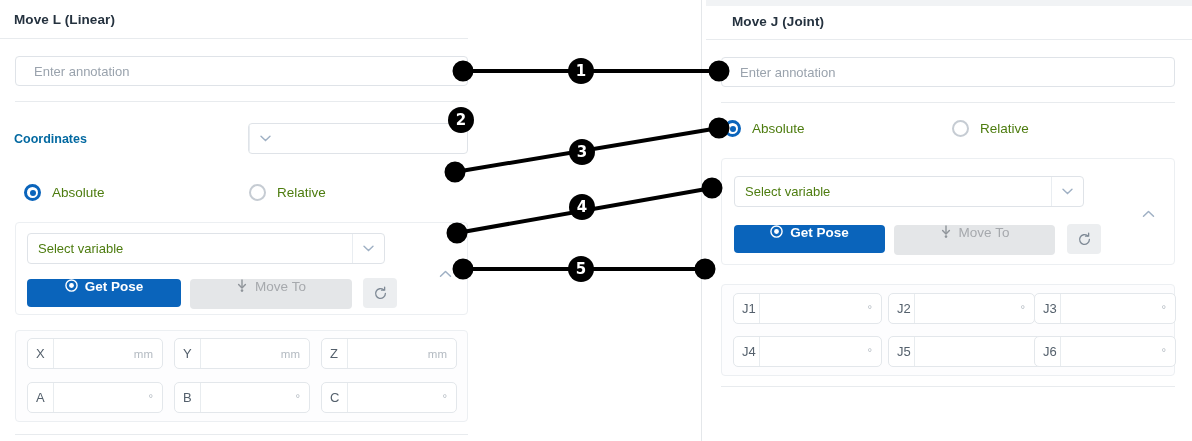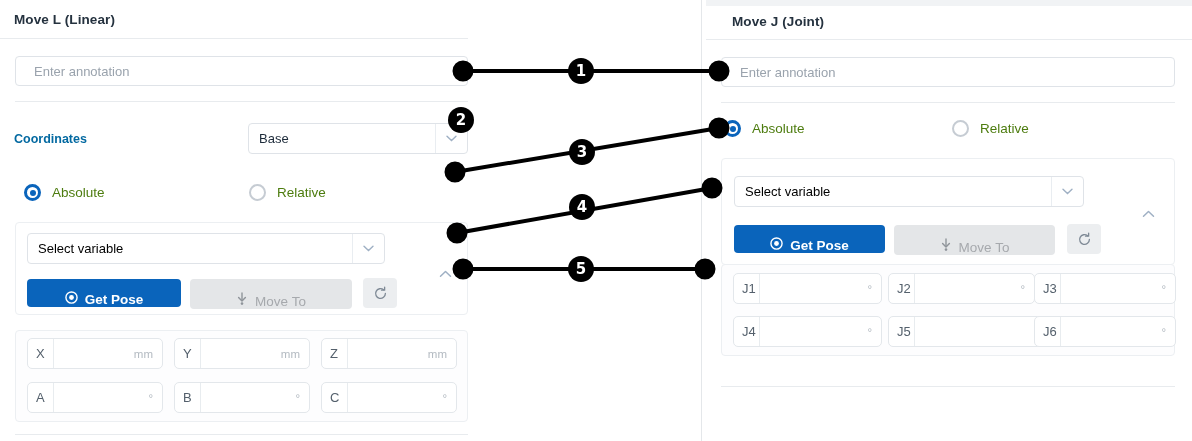--- a/index.html
+++ b/index.html
@@ -42,21 +42,21 @@
   
   .select {
     display:flex; align-items:stretch;
     border:1px solid #dfe3e8; border-radius:4px; background:#fff;
     height:31px; overflow:hidden;
   }
   .select .val {
     flex:1; display:flex; align-items:center; padding:0 10px;
     font-size:13px;
   }
-  .select .val.placeholder { color:#000000; }
+  .select .val.placeholder { color:#4d7c0f; }
   .select .caret {
     width:32px; display:flex; align-items:center; justify-content:center;
     border-left:1px solid #e9edf1;
   }
   .caret svg { display:block; }
 
   
   .radio-row { display:flex; align-items:center; }
   .radio {
     width:17px; height:17px; border-radius:50%;
@@ -66,21 +66,21 @@
   .radio.on { border-color:#0a64bb; border-width:3px; }
   .radio.on::after {
     content:""; position:absolute; left:50%; top:50%;
     width:6px; height:6px; border-radius:50%;
     background:#0a64bb; transform:translate(-50%,-50%);
   }
   .radio-label { margin-left:11px; font-size:13.5px; color:#4d7c0f; }
 
   
   .btn {
-    height:28px; border-radius:4px; display:flex; align-items:flex-end;
+    height:28px; border-radius:4px; display:flex; align-items:flex-start;
     justify-content:center; font-size:13.5px; font-weight:bold;
     gap:7px; user-select:none;
   }
   .btn-primary { background:#0a64bb; color:#fff; }
   .btn-disabled { background:#e4e6e8; color:#a6a9ad; font-weight:normal; }
   .btn-icon {
     width:34px; height:30px; border-radius:4px; background:#eceef0;
     display:flex; align-items:center; justify-content:center;
   }
 
@@ -125,21 +125,20 @@
 
   <div class="txt-input" style="position:absolute; left:15px; top:56px; width:453px;">
     <span>Enter annotation</span>
   </div>
 
   <div class="rule" style="position:absolute; left:15px; top:101px; width:453px;"></div>
 
   <div class="field-label" style="position:absolute; left:14px; top:132px;">Coordinates</div>
 
   <div class="select" style="position:absolute; left:248px; top:123px; width:220px;">
-    <div class="val">Base</div>
     <div class="caret">
       <svg width="11" height="7" viewBox="0 0 11 7">
           <path d="M1 1.2 L5.5 5.6 L10 1.2" fill="none" stroke="#9fb0c4" stroke-width="1.4" stroke-linecap="round"></path>
         </svg>
     </div>
   </div>
 
   <div class="radio-row" style="position:absolute; left:24px; top:184px;">
     <span class="radio on"></span>
     <span class="radio-label">Absolute</span>
@@ -292,21 +291,21 @@
     </div>
 
     <div style="position:absolute; left:416px; top:48px; width:20px; height:14px;
                 display:flex; align-items:center; justify-content:center;">
       <svg width="13" height="8" viewBox="0 0 13 8">
         <path d="M1.5 6.3 L6.5 1.5 L11.5 6.3" fill="none" stroke="#9fb0c4" stroke-width="1.5" stroke-linecap="round" stroke-linejoin="round"></path>
       </svg>
     </div>
   </div>
 
-  <div class="sub-box" style="position:absolute; left:15px; top:264px; width:454px; height:92px;">
+  <div class="sub-box" style="position:absolute; left:15px; top:284px; width:454px; height:92px;">
     <div class="numbox" style="position:absolute; left:11px; top:8px; width:149px;">
       <span class="nb-label">J1</span>
       <span class="nb-input">°</span>
     </div>
     <div class="numbox" style="position:absolute; left:166px; top:8px; width:147px;">
       <span class="nb-label">J2</span>
       <span class="nb-input">°</span>
     </div>
     <div class="numbox" style="position:absolute; left:312px; top:8px; width:142px;">
       <span class="nb-label">J3</span>

